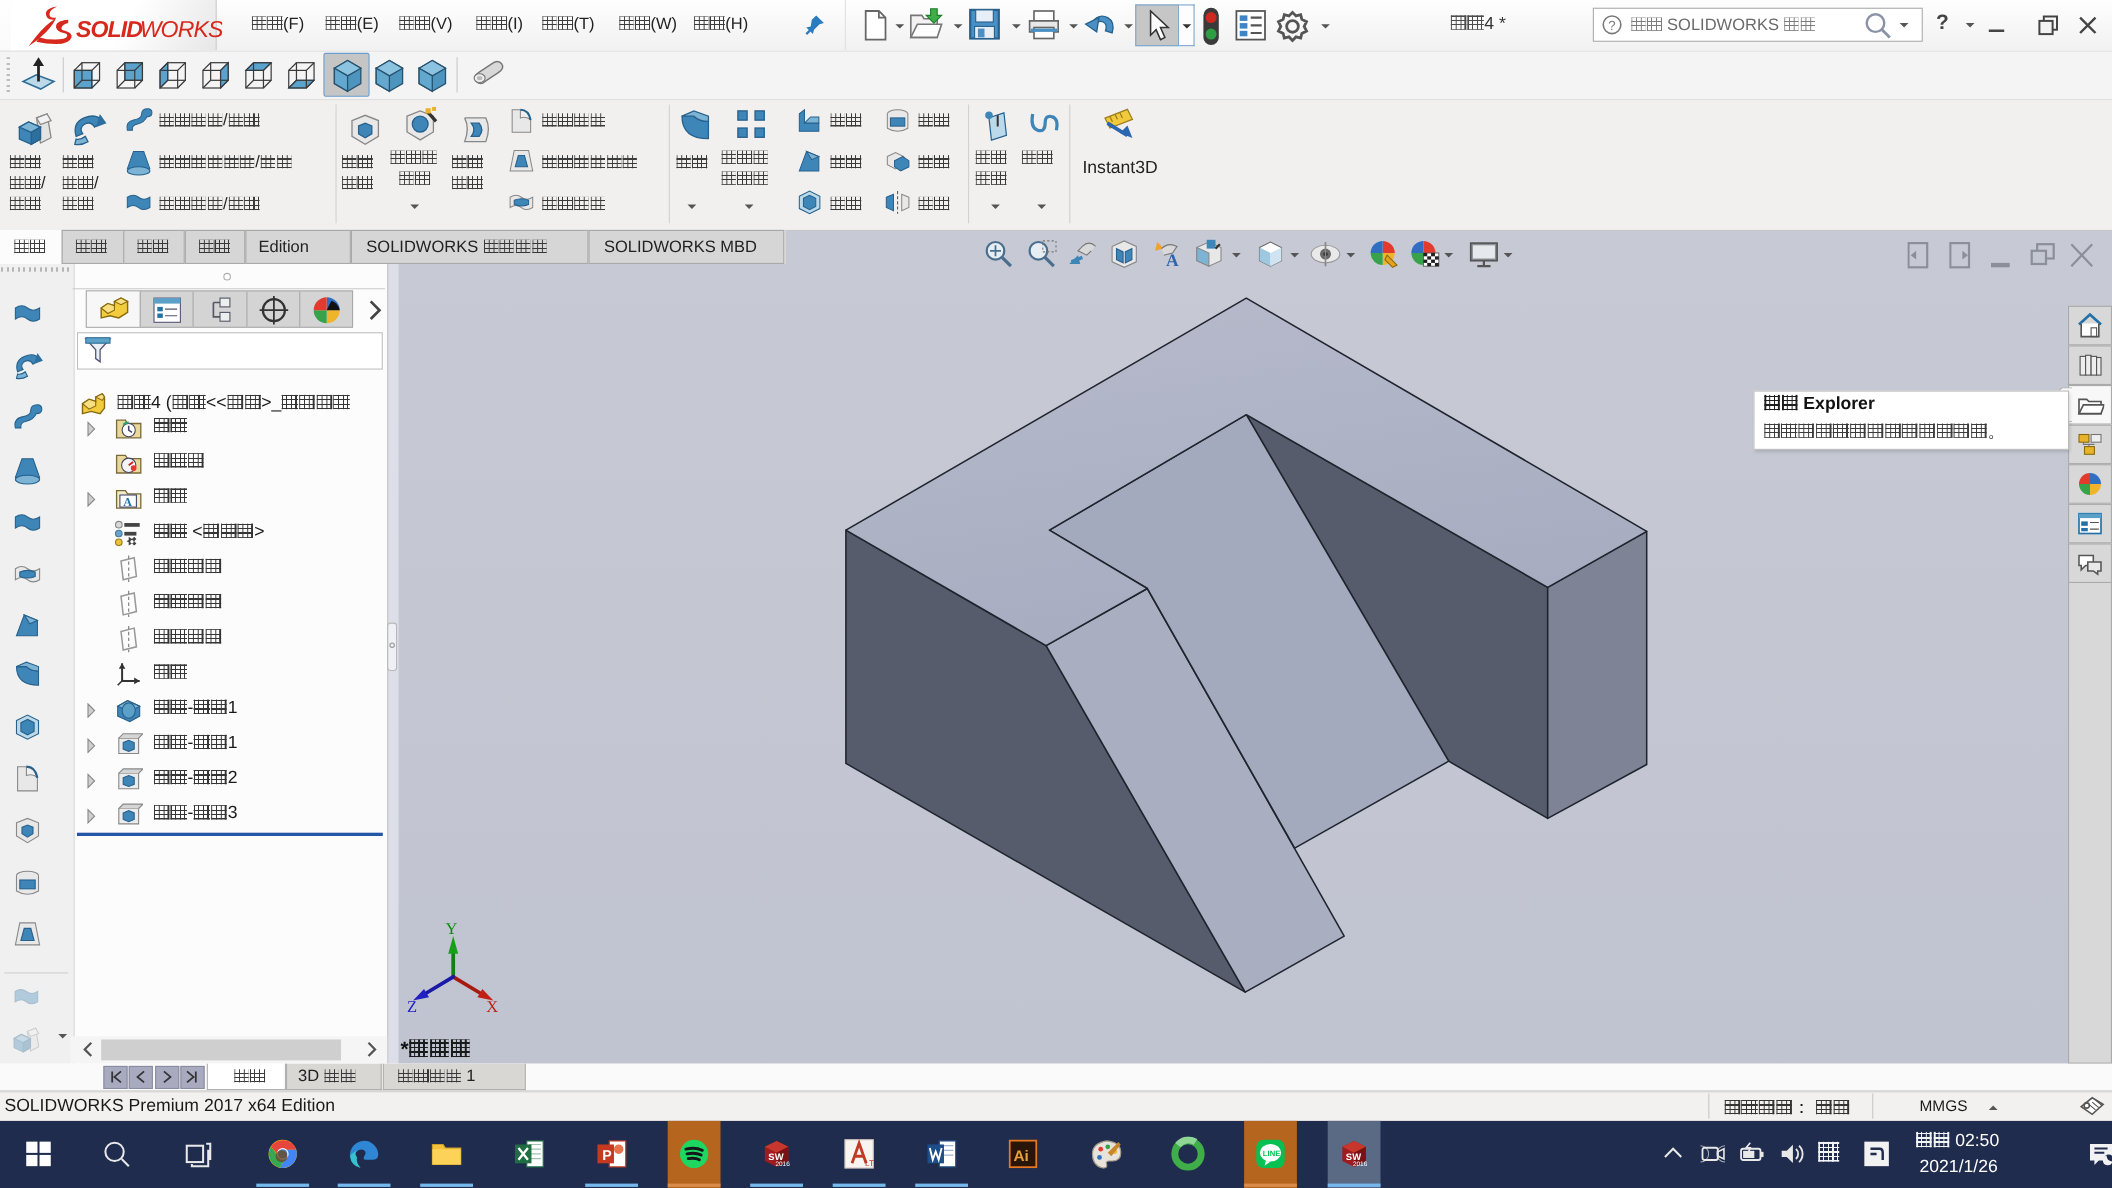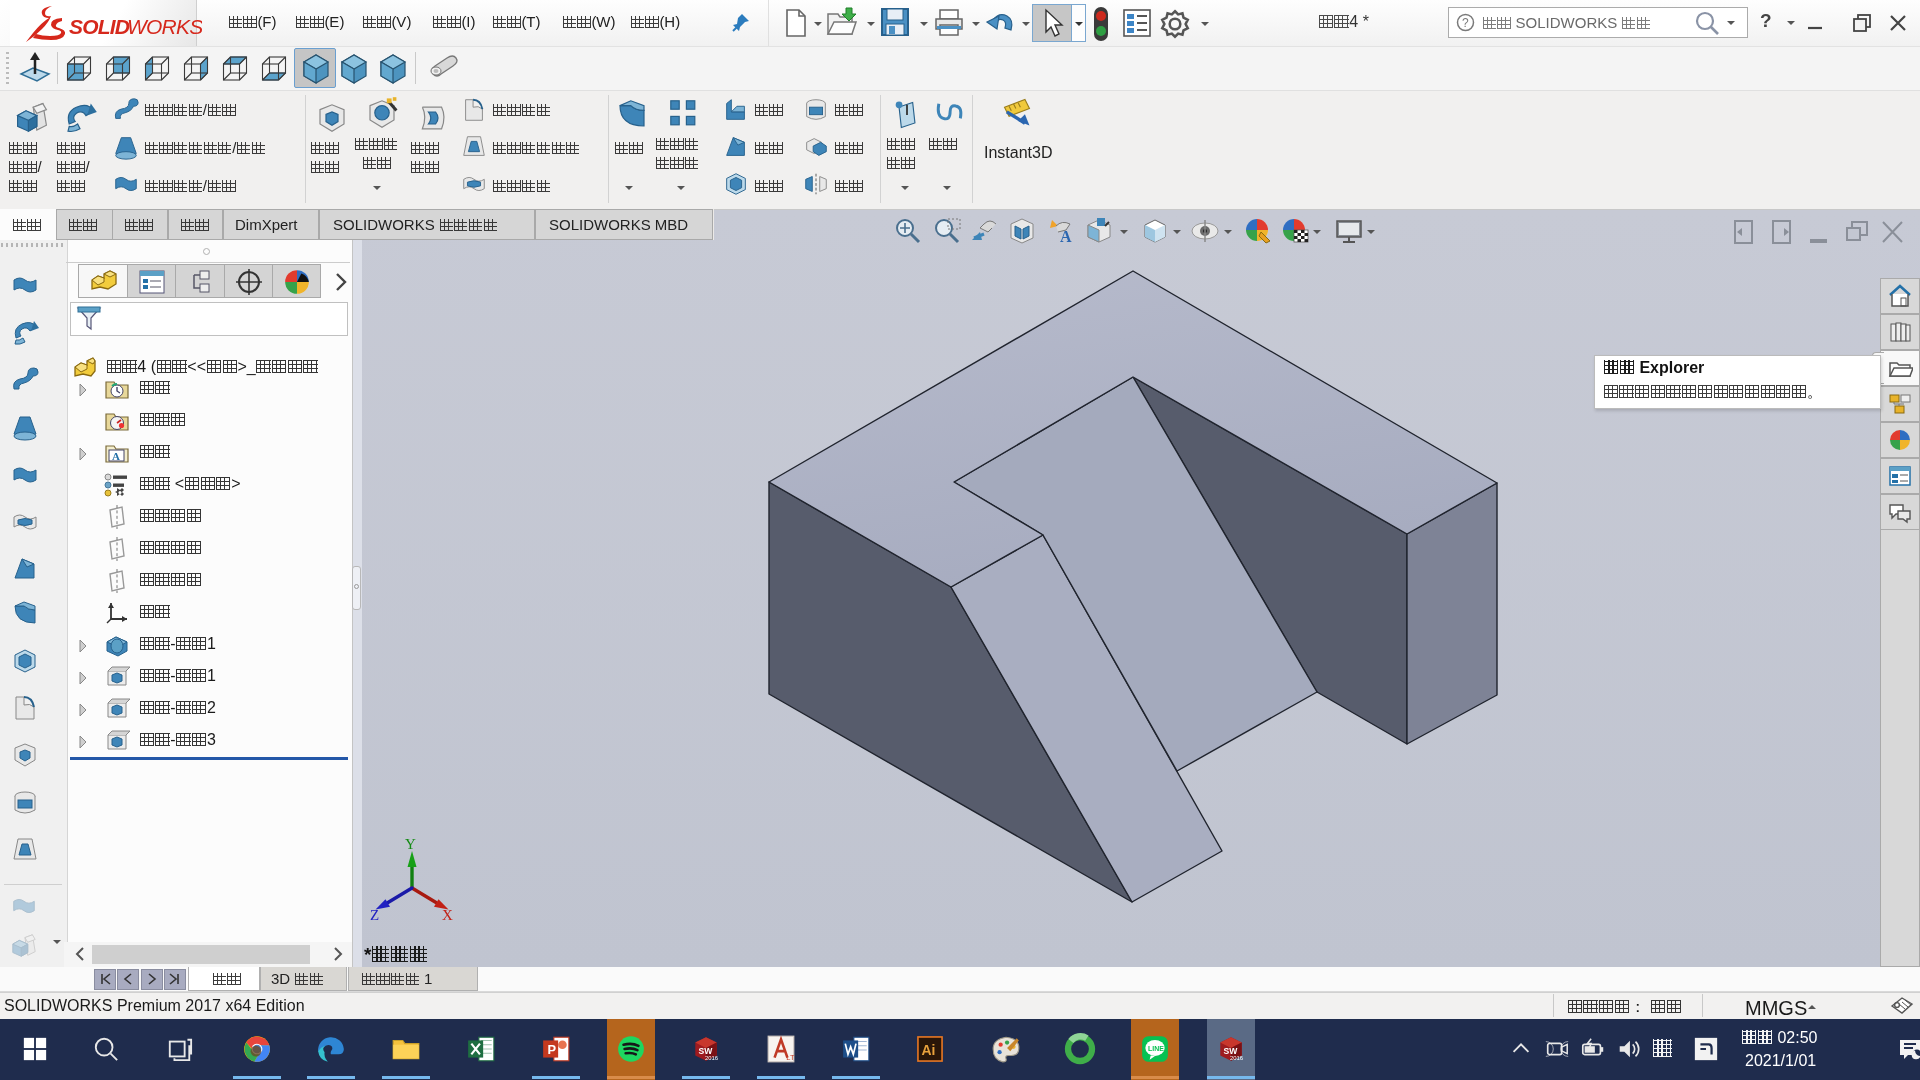--- a/index.html
+++ b/index.html
@@ -380,21 +380,21 @@
 <div class="ab" style="left:0;top:209px;width:714px;height:31px;background:#eceae8"></div>
 <div class="ab" style="left:0px;top:209px;width:56px;height:31px;background:#fcfcfc;border:1px solid #fcfcfc;"></div>
 <div class="ab" style="left:12px;top:216px;font-size:15px;color:#222;white-space:nowrap"><i class="c"></i><i class="c"></i></div>
 <div class="ab" style="left:56px;top:209px;width:57px;height:31px;background:#d6d6d6;border:1px solid #a9a9a9;"></div>
 <div class="ab" style="left:68px;top:216px;font-size:15px;color:#222;white-space:nowrap"><i class="c"></i><i class="c"></i></div>
 <div class="ab" style="left:112px;top:209px;width:56px;height:31px;background:#d6d6d6;border:1px solid #a9a9a9;"></div>
 <div class="ab" style="left:124px;top:216px;font-size:15px;color:#222;white-space:nowrap"><i class="c"></i><i class="c"></i></div>
 <div class="ab" style="left:168px;top:209px;width:55px;height:31px;background:#d6d6d6;border:1px solid #a9a9a9;"></div>
 <div class="ab" style="left:180px;top:216px;font-size:15px;color:#222;white-space:nowrap"><i class="c"></i><i class="c"></i></div>
 <div class="ab" style="left:223px;top:209px;width:96px;height:31px;background:#d6d6d6;border:1px solid #a9a9a9"></div>
-<div class="ab" style="left:235px;top:216px;font-size:15px;color:#222;white-space:nowrap">DimXpert</div>
+<div class="ab" style="left:235px;top:216px;font-size:15px;color:#222;white-space:nowrap">Edition</div>
 <div class="ab" style="left:319px;top:209px;width:216px;height:31px;background:#d6d6d6;border:1px solid #a9a9a9"></div>
 <div class="ab" style="left:333px;top:216px;font-size:15px;color:#222;white-space:nowrap">SOLIDWORKS <i class="c"></i><i class="c"></i><i class="c"></i><i class="c"></i></div>
 <div class="ab" style="left:535px;top:209px;width:178px;height:31px;background:#d6d6d6;border:1px solid #a9a9a9"></div>
 <div class="ab" style="left:549px;top:216px;font-size:15px;color:#222;white-space:nowrap">SOLIDWORKS MBD</div>
 <svg class="ab" style="left:893px;top:216px" width="30" height="30" viewBox="0 0 30 30">
     <circle cx="12" cy="12" r="8" fill="#e6edf3" stroke="#4a6f8e" stroke-width="2"></circle>
     <path d="M18 18 L26 26" stroke="#4a6f8e" stroke-width="3"></path>
     <path d="M12 7 L12 17 M7 12 L17 12" stroke="#4a6f8e" stroke-width="1.6"></path>
   </svg>
 <svg class="ab" style="left:932px;top:216px" width="30" height="30" viewBox="0 0 30 30">
@@ -822,21 +822,21 @@
 <div class="ab" style="left:212px;top:970px;font-size:15px;color:#222;white-space:nowrap"><i class="c"></i><i class="c"></i></div>
 <div class="ab" style="left:260px;top:967px;width:87px;height:24px;background:#d9d7d3;border:1px solid #b0b0b0;border-top:none"></div>
 <div class="ab" style="left:271px;top:970px;font-size:15px;color:#222;white-space:nowrap">3D <i class="c"></i><i class="c"></i></div>
 <div class="ab" style="left:348px;top:967px;width:130px;height:24px;background:#d9d7d3;border:1px solid #b0b0b0;border-top:none"></div>
 <div class="ab" style="left:361px;top:970px;font-size:15px;color:#222;white-space:nowrap"><i class="c"></i><i class="c"></i><i class="c"></i><i class="c"></i> 1</div>
 <div class="ab" style="left:0;top:992px;width:1920px;height:27px;background:#f2f1f0;border-top:1px solid #d0d0d0"></div>
 <div class="ab" style="left:4px;top:997px;font-size:16px;color:#1a1a1a">SOLIDWORKS Premium 2017 x64 Edition</div>
 <div class="ab" style="left:1553px;top:994px;width:1px;height:23px;background:#c8c8c8"></div>
 <div class="ab" style="left:1567px;top:997px;font-size:16px;color:#1a1a1a"><i class="c"></i><i class="c"></i><i class="c"></i><i class="c"></i>： <i class="c"></i><i class="c"></i></div>
 <div class="ab" style="left:1702px;top:994px;width:1px;height:23px;background:#c8c8c8"></div>
-<div class="ab" style="left:1745px;top:997px;font-size:20px;color:#1a1a1a">MMGS</div>
+<div class="ab" style="left:1745px;top:997px;font-size:14px;color:#1a1a1a">MMGS</div>
 <svg class="ab" style="left:1806px;top:1003px" width="12" height="8" viewBox="0 0 12 8">
     <path d="M2 6 L6 2 L10 6 Z" fill="#555"></path>
   </svg>
 <svg class="ab" style="left:1890px;top:994px" width="24" height="23" viewBox="0 0 24 23">
 <path d="M2 12 L12 4 L22 10 L12 19 Z" fill="#fff" stroke="#555" stroke-width="1.4"></path>
     <path d="M9 10 l6 5 M12 8 l6 5 M15 6 l6 5" stroke="#555"></path>
     <circle cx="7" cy="11" r="2.4" fill="none" stroke="#555" stroke-width="1.4"></circle>
   </svg>
 <div class="ab" style="left:0;top:1019px;width:1920px;height:61px;background:#1f2c4d"></div>
 <svg class="ab" style="left:22px;top:1036px" width="26" height="26" viewBox="0 0 28 28">
@@ -966,18 +966,18 @@
 <svg class="ab" style="left:1616px;top:1036px" width="26" height="26" viewBox="0 0 28 28">
     <path d="M4 11 L9 11 L15 5 L15 23 L9 17 L4 17 Z" fill="#e8e8e8"></path>
     <path d="M18 9 A7 7 0 0 1 18 19 M21 6 A11 11 0 0 1 21 22" stroke="#e8e8e8" stroke-width="1.8" fill="none"></path>
   </svg>
 <div class="ab" style="left:1652px;top:1037px;font-size:21px;color:#fff"><i class="cb"></i></div>
 <svg class="ab" style="left:1693px;top:1036px" width="26" height="26" viewBox="0 0 28 28">
     <rect x="2" y="2" width="24" height="24" fill="#f2f2f2"></rect>
     <path d="M8 9 L17 9 Q20 9 20 13 L20 20 M8 14 L14 14" stroke="#1f2c4d" stroke-width="2.4" fill="none"></path>
   </svg>
 <div class="ab" style="left:1741px;top:1029px;font-size:16px;color:#fff"><i class="cb"></i><i class="cb"></i> 02:50</div>
-<div class="ab" style="left:1745px;top:1052px;font-size:16px;color:#fff">2021/1/01</div>
+<div class="ab" style="left:1745px;top:1052px;font-size:16px;color:#fff">2021/1/26</div>
 <svg class="ab" style="left:1896px;top:1035px" width="28" height="28" viewBox="0 0 28 28">
     <path d="M4 5 L24 5 L24 20 L12 20 L8 24 L8 20 L4 20 Z" fill="#f2f2f2"></path>
     <path d="M8 9 H20 M8 13 H17" stroke="#1f2c4d" stroke-width="1.8"></path>
     <circle cx="21" cy="19" r="4.5" fill="#1f2c4d"></circle>
     <path d="M19 15.5 A4.5 4.5 0 1 0 24.5 21 A6 6 0 0 1 19 15.5" fill="#f2f2f2"></path>
   </svg>
 </body></html>

